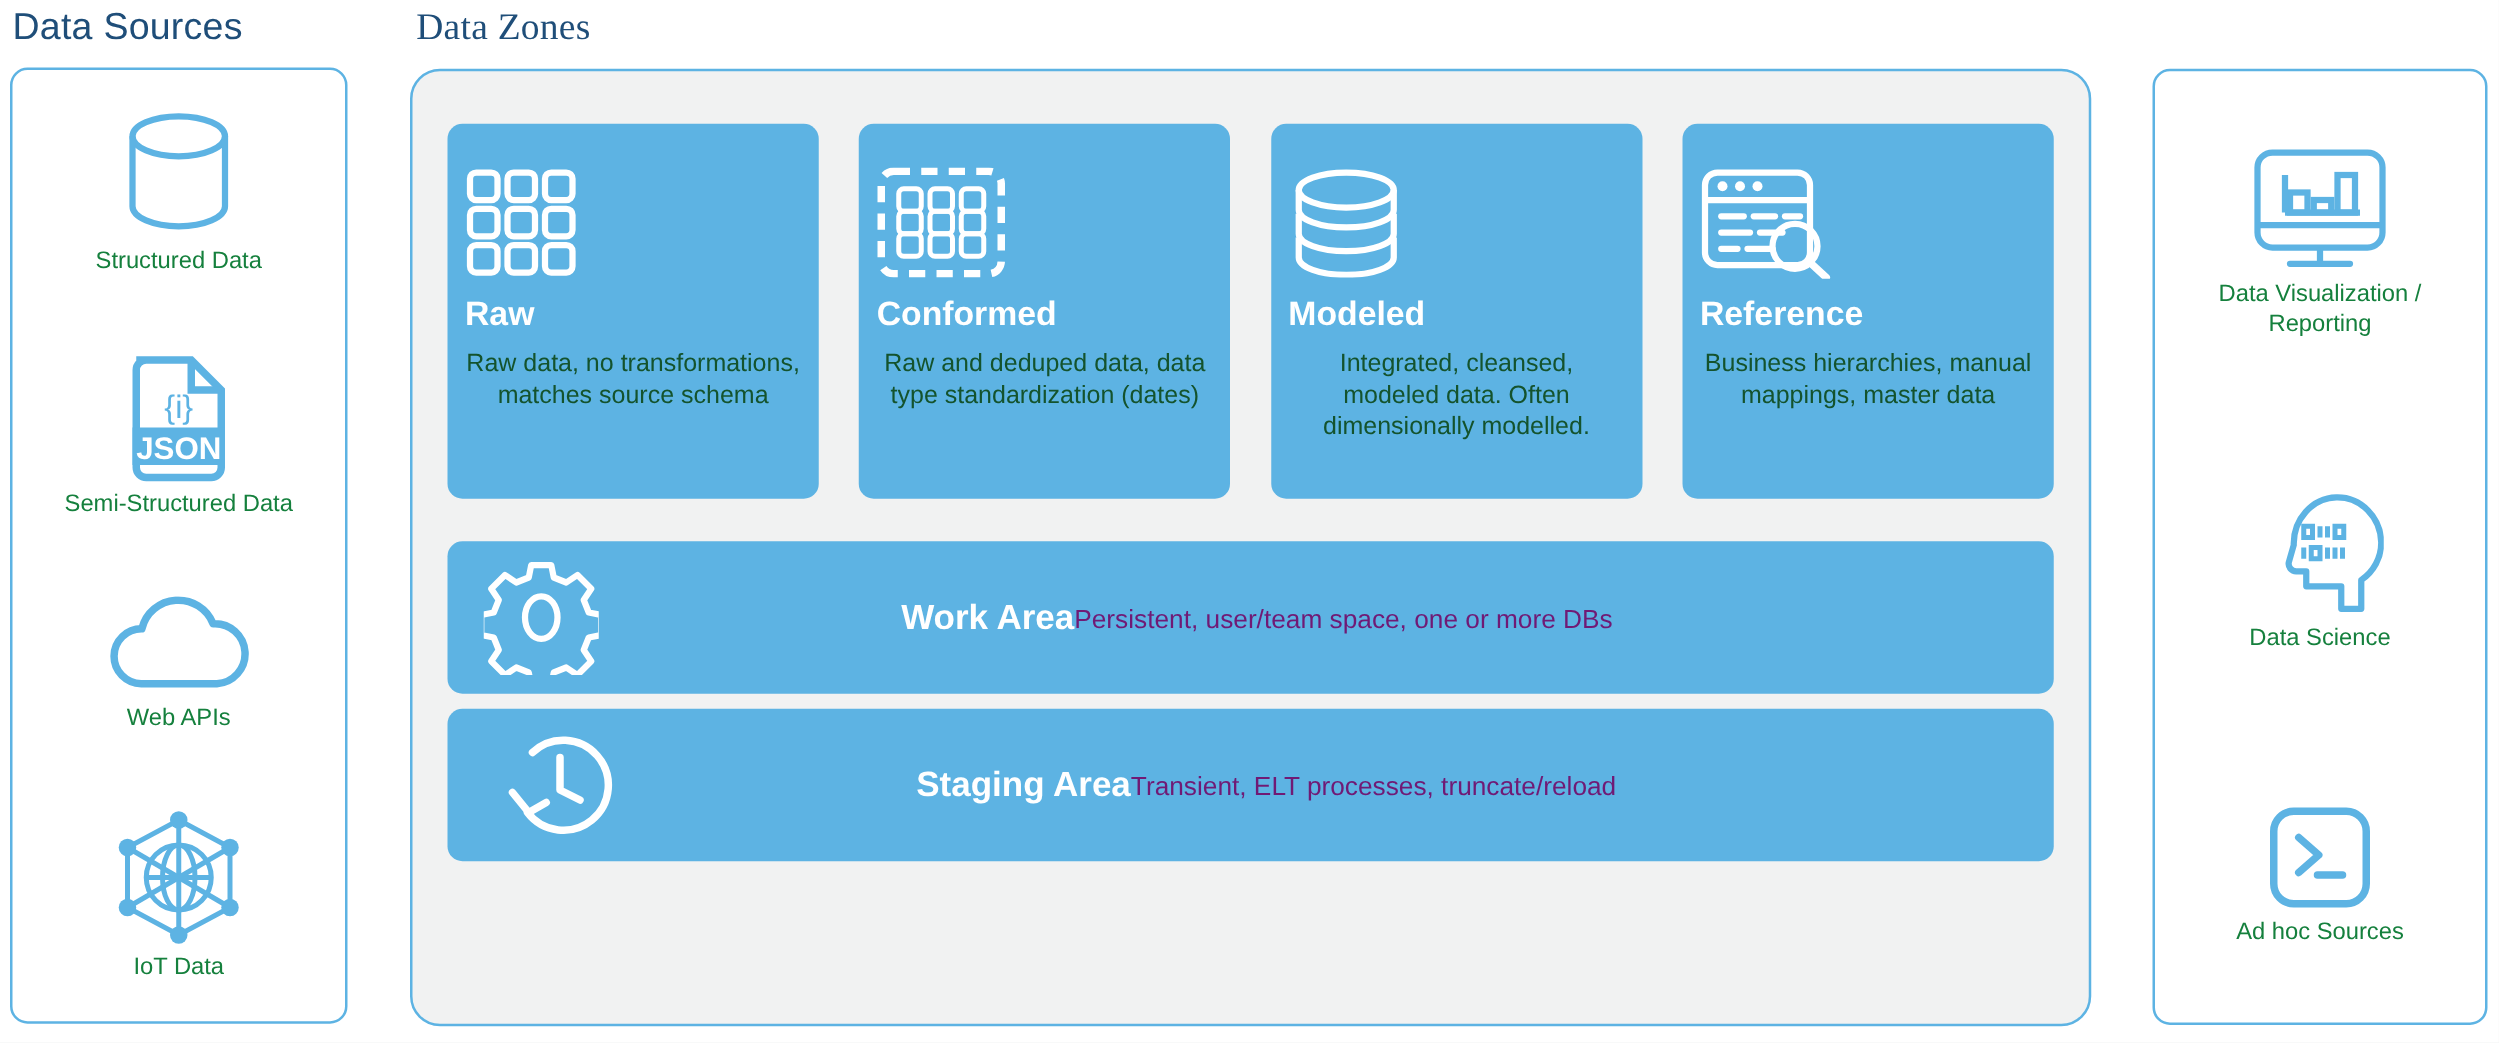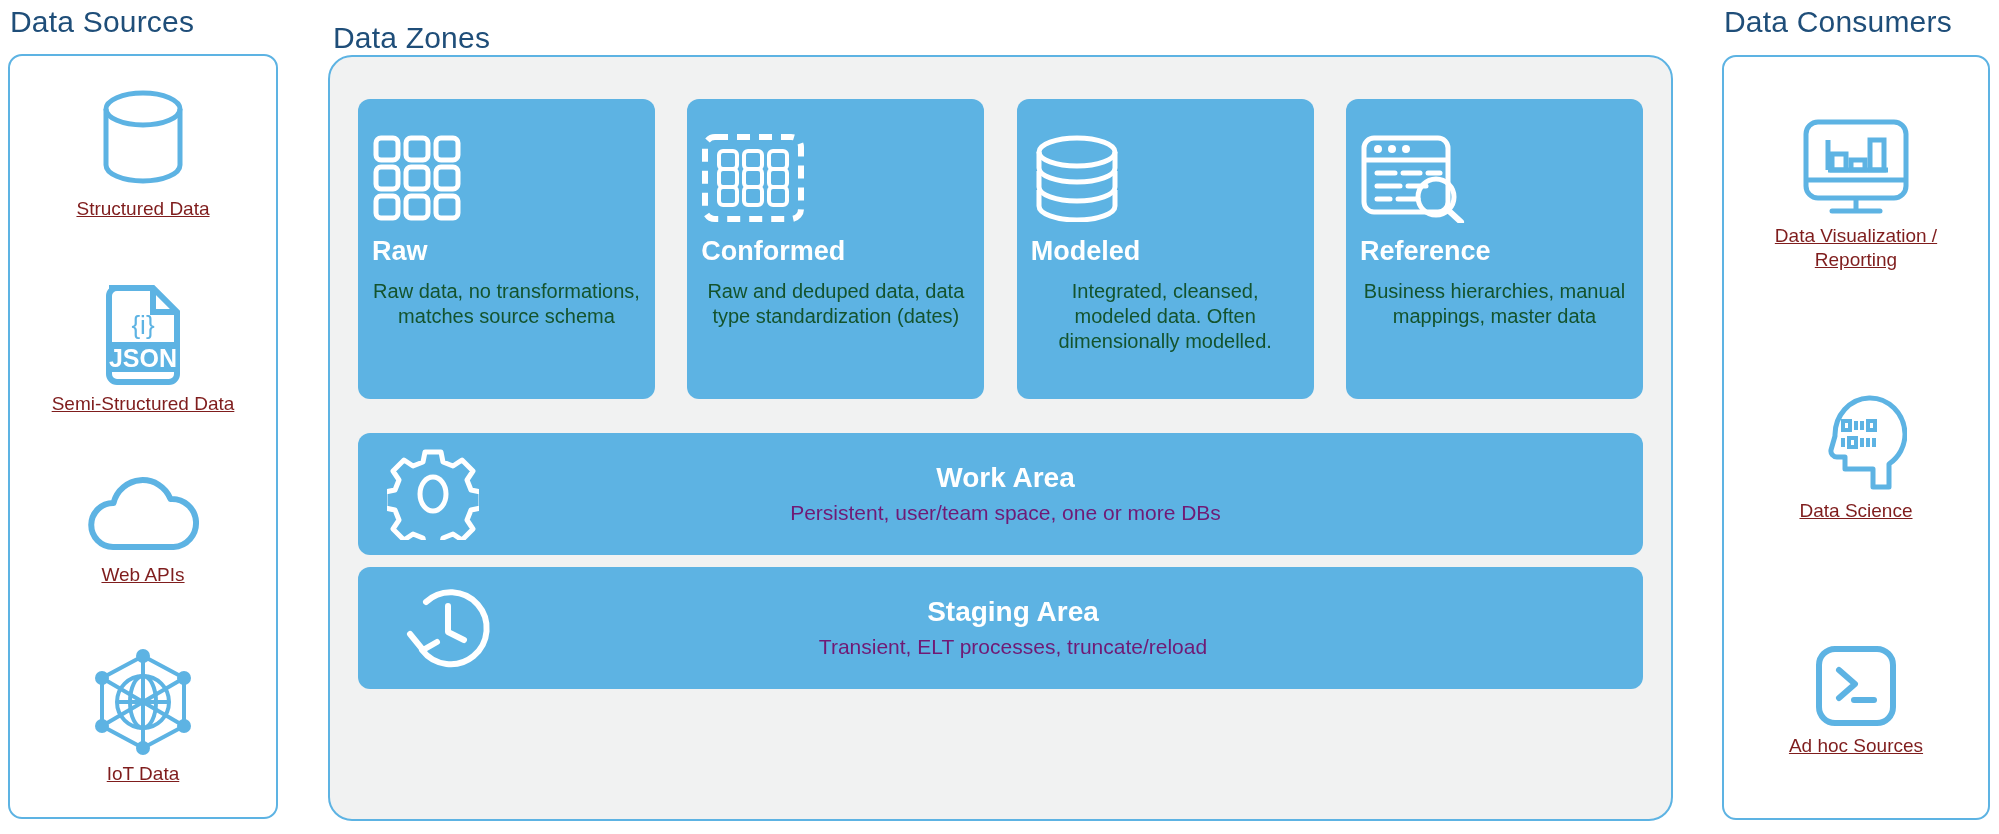--- a/index.html
+++ b/index.html
@@ -14,21 +14,21 @@
   
   .col-title{
     position:absolute;
     color:#1F4E79;
     font-size:30px;
     line-height:34px;
     letter-spacing:0.2px;
     white-space:nowrap;
   }
   #title-sources{left:10px;top:5px;}
-  #title-zones{left:333px;top:21px;}
+  #title-zones{left:333px;top:5px;font-family:Liberation Serif, serif;}
   #title-consumers{left:1724px;top:5px;}
 
   
   .side-panel{
     position:absolute;
     border:2px solid #5DB3E3;
     border-radius:14px;
     background:#ffffff;
     box-sizing:border-box;
     display:flex;
@@ -36,27 +36,26 @@
     align-items:center;
   }
   #panel-sources{left:8px;top:54px;width:270px;height:765px;justify-content:space-around;}
   #panel-consumers{left:1722px;top:55px;width:268px;height:765px;justify-content:space-around;}
 
   .src-item{
     display:flex;flex-direction:column;align-items:center;justify-content:flex-start;
     width:100%;
   }
   .src-label{
-    color:#7f1d1d;
+    color:#15803d;
     font-size:19px;
     line-height:24px;
     text-align:center;
     margin-top:6px;
     max-width:230px;
-    text-decoration:underline;
   }
   .icon-wrap{display:flex;align-items:center;justify-content:center;}
 
   
   #zones-container{
     position:absolute;
     left:328px;top:55px;
     width:1345px;height:766px;
     box-sizing:border-box;
     background:#F1F2F2;
@@ -110,39 +109,38 @@
   }
   #bar-work{top:376px;}
   #bar-staging{top:510px;padding-left:15px;}
   .bar-icon{
     width:150px;
     display:flex;align-items:center;justify-content:center;
     flex:0 0 150px;
   }
   .bar-text{
     flex:1;
-    display:flex;flex-direction:column;align-items:center;justify-content:center;
+    display:flex;align-items:center;justify-content:center;
     padding-right:140px;
   }
   .bar-title{
     color:#ffffff;font-size:28px;font-weight:bold;line-height:34px;
   }
   .bar-desc{
     color:#701a75;font-size:21px;line-height:28px;margin-top:4px;
   }
   svg{display:block;}
 </style>
 </head>
 <body>
 
 <div class="canvas">
 
   <div class="col-title" id="title-sources">Data Sources</div>
   <div class="col-title" id="title-zones">Data Zones</div>
-  <div class="col-title" id="title-consumers">Data Consumers</div>
 
   <div class="side-panel" id="panel-sources">
 
     <div class="src-item">
       <div class="icon-wrap">
         <svg width="100" height="104" viewBox="0 0 100 104">
           <ellipse cx="50" cy="22" rx="37" ry="16" fill="none" stroke="#5DB3E3" stroke-width="5"></ellipse>
           <path d="M13 22 L13 78 A37 16 0 0 0 87 78 L87 22" fill="none" stroke="#5DB3E3" stroke-width="5"></path>
         </svg>
       </div>

